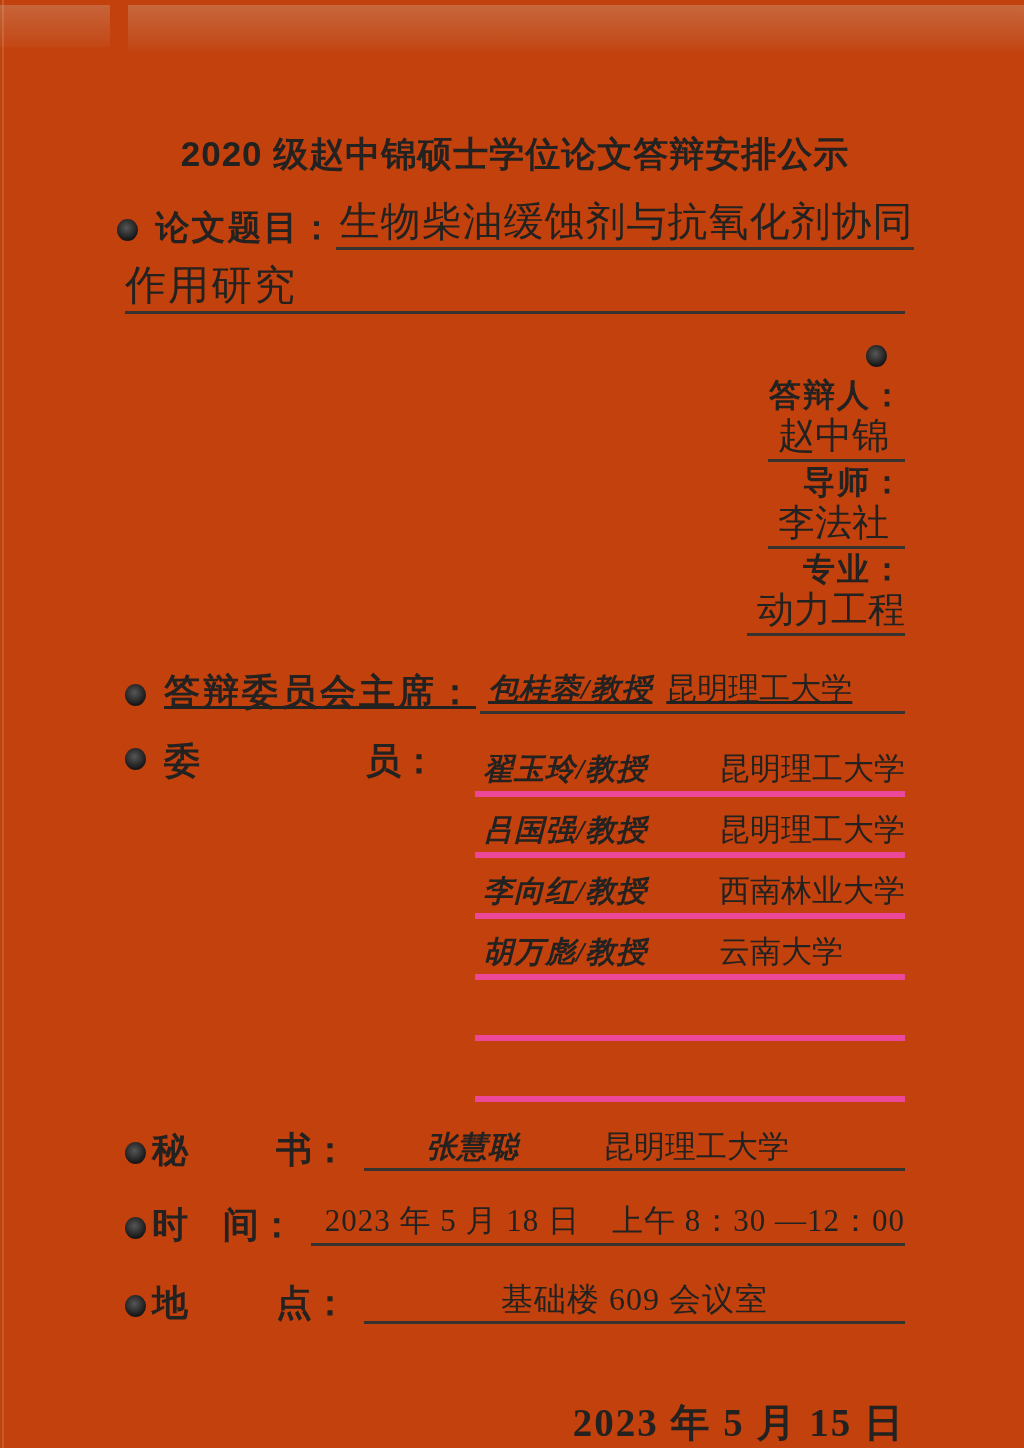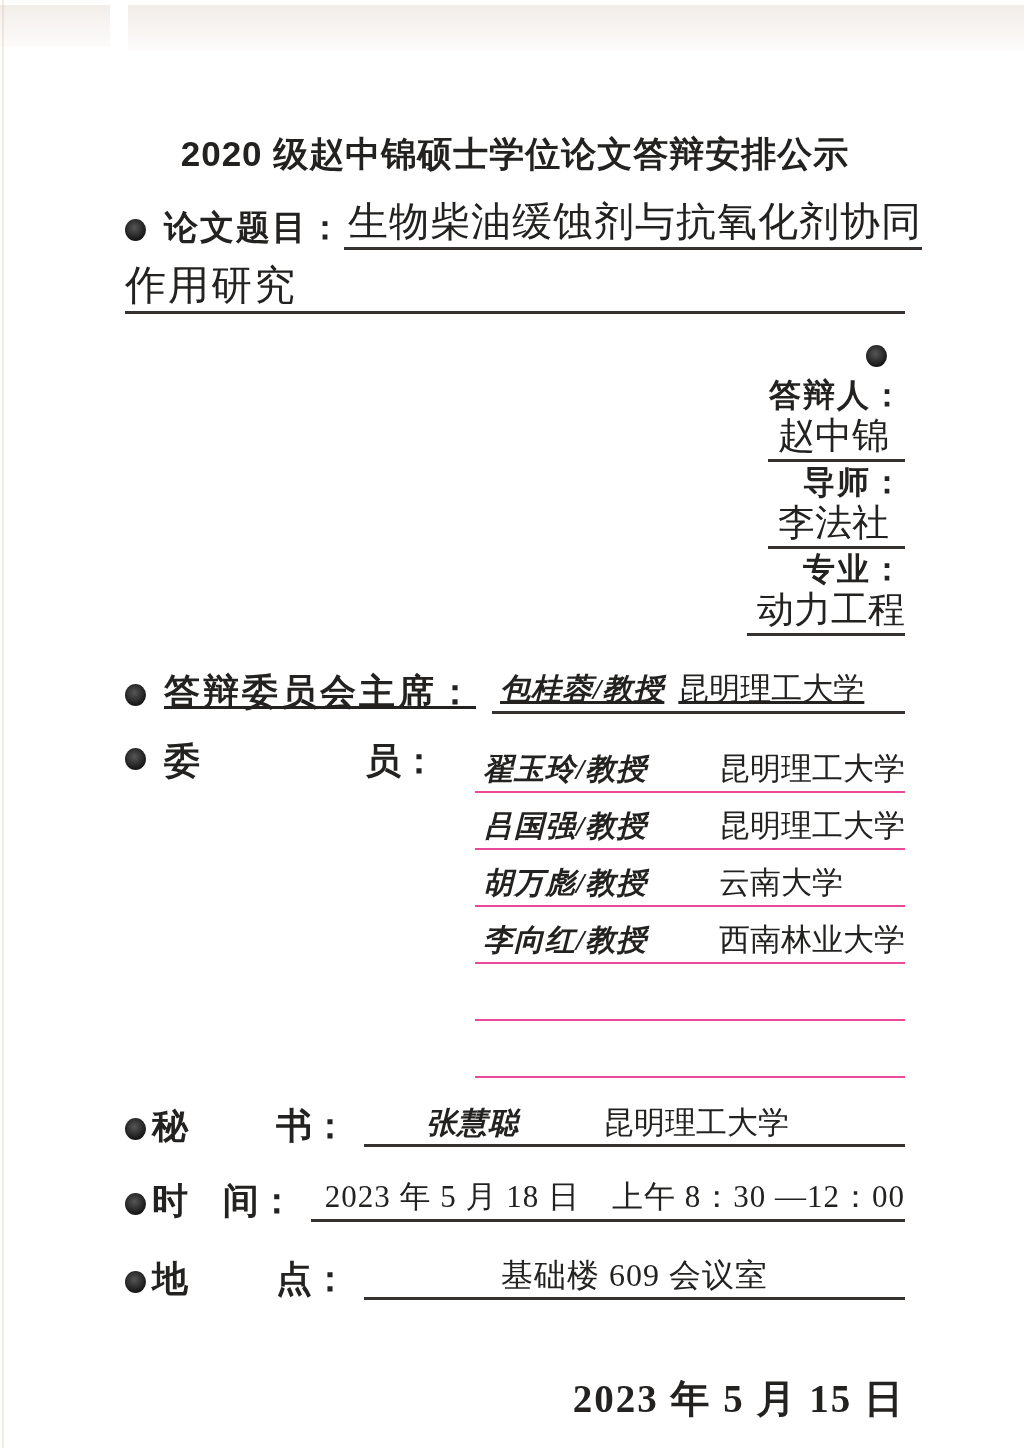--- a/index.html
+++ b/index.html
@@ -1,41 +1,41 @@
 <!DOCTYPE html>
 <html><head>
 <meta charset="utf-8">
 <style>
   html,body{margin:0;padding:0;background:#e8e8e8;}
   .page{
     position:relative;
     width:1024px;height:1448px;
     margin:0 auto;
-    background:#ffffff;
+    background:#c2410c;
     color:#232220;
     font-family:"Liberation Serif","DejaVu Serif",serif;
     overflow:hidden;
     box-sizing:border-box;
     padding:0 119px 0 125px;
   }
   
   .scan-band{position:absolute;top:5px;left:0;width:110px;height:42px;
     background:linear-gradient(to bottom,rgba(210,192,176,.28),rgba(210,192,176,.05));}
   .scan-band2{position:absolute;top:5px;left:128px;right:0;height:46px;
     background:linear-gradient(to bottom,rgba(210,192,176,.30),rgba(210,192,176,.04));}
   .scan-edge{position:absolute;top:0;left:2px;width:2px;height:100%;background:rgba(200,180,160,.25);}
 
   .doc-title{
     margin:133px 0 0 0;
     font-family:"Liberation Sans","DejaVu Sans",sans-serif;
     font-weight:bold;font-size:35px;line-height:42px;
     text-align:center;letter-spacing:1px;
   }
 
-  .row{display:flex;align-items:flex-end;}
+  .row{display:flex;align-items:flex-end;justify-content:center;}
   .bullet{
     flex:0 0 auto;width:21px;height:22px;border-radius:50%;
     background:radial-gradient(circle at 45% 40%, #565656 0%, #161616 70%);
     margin-right:18px;
   }
   .label{
     font-weight:bold;font-size:33px;line-height:40px;letter-spacing:2px;
     white-space:nowrap;
   }
   .ul{border-bottom:3px solid #35322f;}
@@ -58,36 +58,36 @@
   .defender-row .bullet{margin-bottom:8px;}
   .defender-row .label{font-size:32px;}
   .dval{font-size:37px;line-height:42px;padding:0 16px 2px 10px;white-space:nowrap;}
   .dval.last{flex:1;padding-right:0;}
   .dlab{margin-left:28px;}
 
   
   .chair-row{margin-top:34px;text-decoration:underline;}
   .chair-row .bullet{margin-bottom:8px;}
   .chair-row .label{font-size:36px;line-height:44px;letter-spacing:3px;}
-  .chair-value{flex:1;margin-left:16px;padding:0 0 4px 8px;display:flex;align-items:flex-end;white-space:nowrap;}
+  .chair-value{flex:1;margin-left:4px;padding:0 0 4px 8px;display:flex;align-items:flex-end;white-space:nowrap;}
 
   .mname{font-weight:bold;font-style:italic;font-size:30px;line-height:36px;letter-spacing:1px;white-space:nowrap;}
   .inst{font-size:31px;line-height:37px;margin-left:14px;white-space:nowrap;}
 
   
   .committee-row{margin-top:22px;align-items:flex-start;}
   .committee-row .bullet{margin-top:12px;}
   .lspread-wide{
     width:274px;display:flex;justify-content:space-between;
     font-weight:bold;font-size:36px;line-height:46px;margin-top:2px;
   }
   .committee-rows{flex:1;margin-left:38px;}
   .crow{
     height:51px;display:flex;align-items:flex-end;
-    border-bottom:2px solid #ec4899;padding:0 0 4px 8px;gap:44px;
+    border-bottom:6px solid #ec4899;padding:0 0 4px 8px;gap:44px;
   }
   .crow .cname{width:178px;}
 
   
   .brow{align-items:flex-end;height:42px;}
   .brow .bullet{margin-bottom:7px;margin-right:6px;}
   .lspread{
     width:196px;display:flex;justify-content:space-between;
     font-weight:bold;font-size:36px;line-height:42px;
   }
@@ -155,26 +155,26 @@
     <div class="committee-rows">
       <div class="crow">
         <span class="mname cname">翟玉玲/教授</span>
         <span class="inst">昆明理工大学</span>
       </div>
       <div class="crow">
         <span class="mname cname">吕国强/教授</span>
         <span class="inst">昆明理工大学</span>
       </div>
       <div class="crow">
+        <span class="mname cname">李向红/教授</span>
+        <span class="inst">西南林业大学</span>
+      </div>
+      <div class="crow">
         <span class="mname cname">胡万彪/教授</span>
         <span class="inst">云南大学</span>
-      </div>
-      <div class="crow">
-        <span class="mname cname">李向红/教授</span>
-        <span class="inst">西南林业大学</span>
       </div>
       <div class="crow">
         <span class="mname cname"></span>
         <span class="inst"></span>
       </div>
       <div class="crow">
         <span class="mname cname"></span>
         <span class="inst"></span>
       </div>
     </div>

